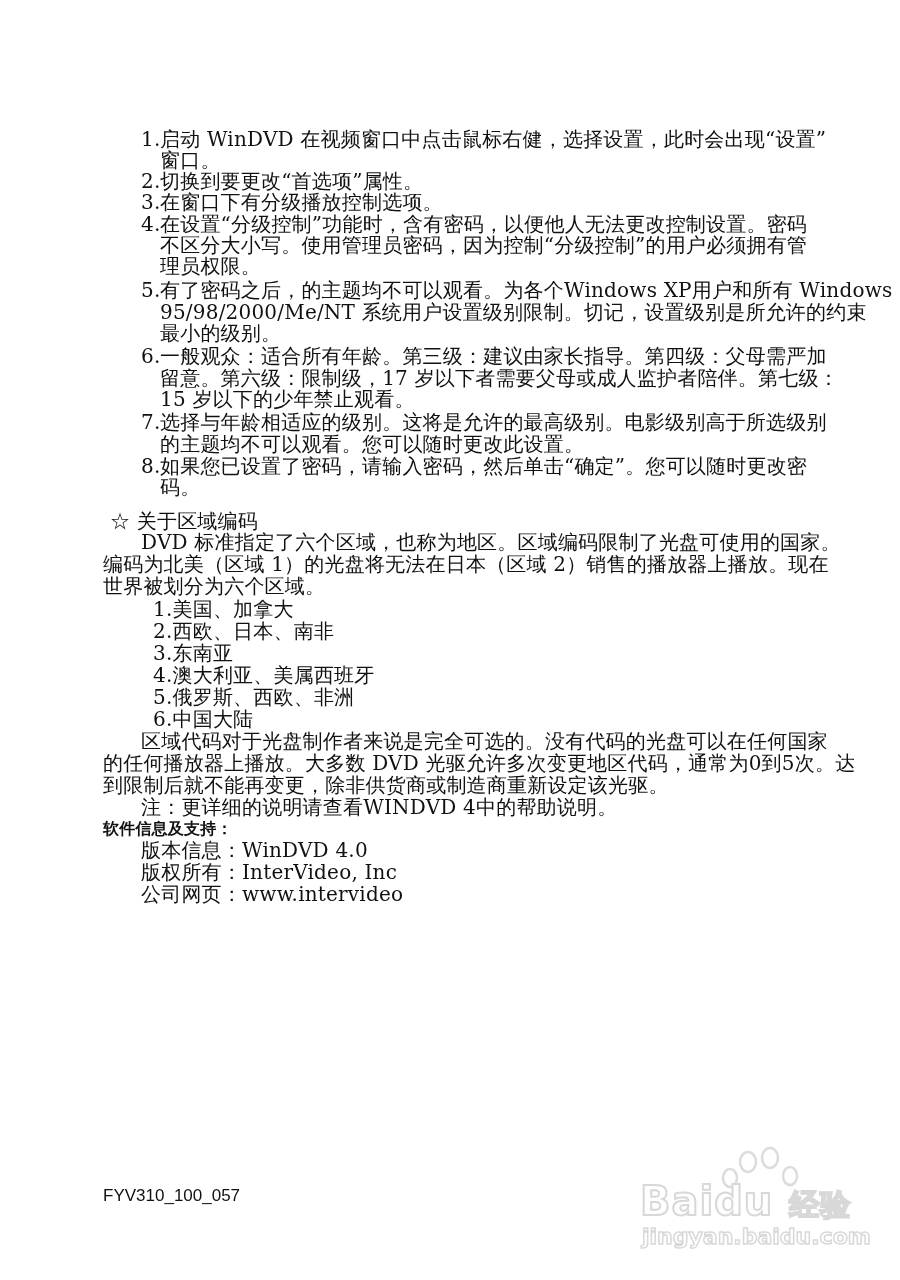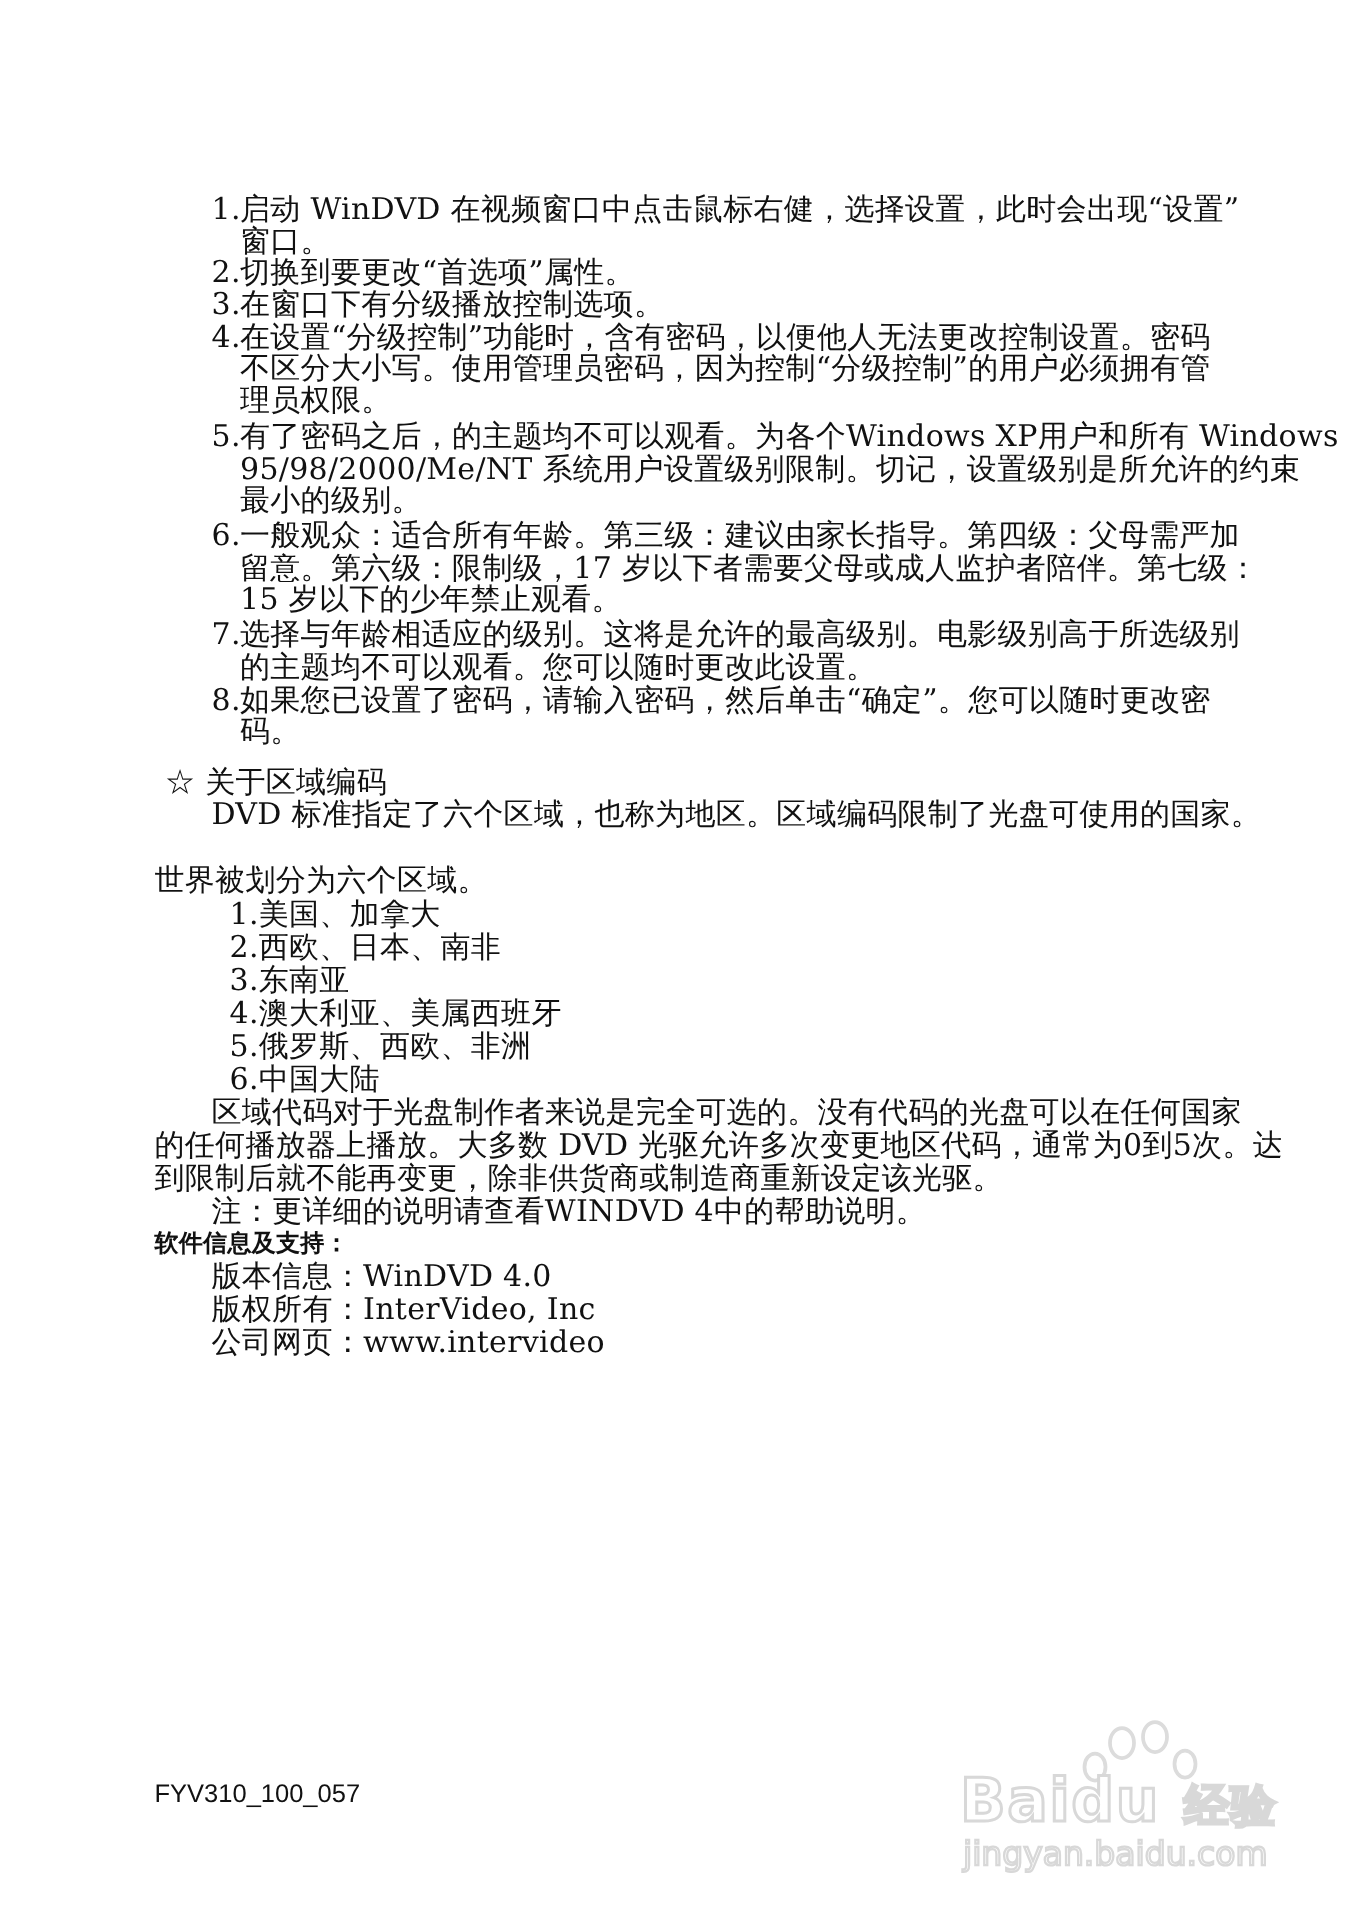--- a/index.html
+++ b/index.html
@@ -37,20 +37,21 @@
   <div class="line" style="left:160px;top:389px">15  岁以下的少年禁止观看。</div>
 
   <div class="line" style="left:141px;top:412px"><span class="num">7.</span><span>选择与年龄相适应的级别。这将是允许的最高级别。电影级别高于所选级别</span></div>
   <div class="line" style="left:160px;top:434px">的主题均不可以观看。您可以随时更改此设置。</div>
 
   <div class="line" style="left:141px;top:456px"><span class="num">8.</span><span>如果您已设置了密码，请输入密码，然后单击“确定”。您可以随时更改密</span></div>
   <div class="line" style="left:160px;top:477px">码。</div>
 
   <div class="line" style="left:110px;top:511px">☆ 关于区域编码</div>
   <div class="line" style="left:141px;top:532px">DVD 标准指定了六个区域，也称为地区。区域编码限制了光盘可使用的国家。</div>
+  <div class="line" style="left:103px;top:554px">编码为北美（区域 1）的光盘将无法在日本（区域 2）销售的播放器上播放。现在</div>
   <div class="line" style="left:103px;top:576px">世界被划分为六个区域。</div>
 
   <div class="line" style="left:153px;top:599px">1.美国、加拿大</div>
   <div class="line" style="left:153px;top:621px">2.西欧、日本、南非</div>
   <div class="line" style="left:153px;top:643px">3.东南亚</div>
   <div class="line" style="left:153px;top:665px">4.澳大利亚、美属西班牙</div>
   <div class="line" style="left:153px;top:687px">5.俄罗斯、西欧、非洲</div>
   <div class="line" style="left:153px;top:709px">6.中国大陆</div>
 
   <div class="line" style="left:141px;top:731px">区域代码对于光盘制作者来说是完全可选的。没有代码的光盘可以在任何国家</div>
@@ -68,15 +69,15 @@
   <div class="wm">
     <svg width="240" height="120" viewBox="0 0 240 120">
       <g fill="none" stroke="#dcdcdc" stroke-width="2.5">
         <ellipse cx="108" cy="22" rx="8" ry="10"></ellipse>
         <ellipse cx="130" cy="18" rx="8" ry="10"></ellipse>
         <ellipse cx="90" cy="38" rx="7" ry="9"></ellipse>
         <ellipse cx="150" cy="36" rx="7" ry="9"></ellipse>
       </g>
     </svg>
     <div style="position:absolute;left:0;top:38px;font-family:'DejaVu Sans',sans-serif;font-weight:bold;font-size:40px;color:#fff;-webkit-text-stroke:2px #d8d8d8;letter-spacing:1px"><span>Baidu</span><span style="font-size:30px;margin-left:16px">经验</span></div>
-    <div style="position:absolute;left:2px;top:84px;font-family:'DejaVu Sans',sans-serif;font-weight:normal;font-size:22px;color:#fff;-webkit-text-stroke:1.5px #d8d8d8">jingyan.baidu.com</div>
+    <div style="position:absolute;left:2px;top:84px;font-family:'DejaVu Sans',sans-serif;font-weight:bold;font-size:22px;color:#fff;-webkit-text-stroke:1.5px #d8d8d8">jingyan.baidu.com</div>
   </div>
 </div>
 
 </body></html>

